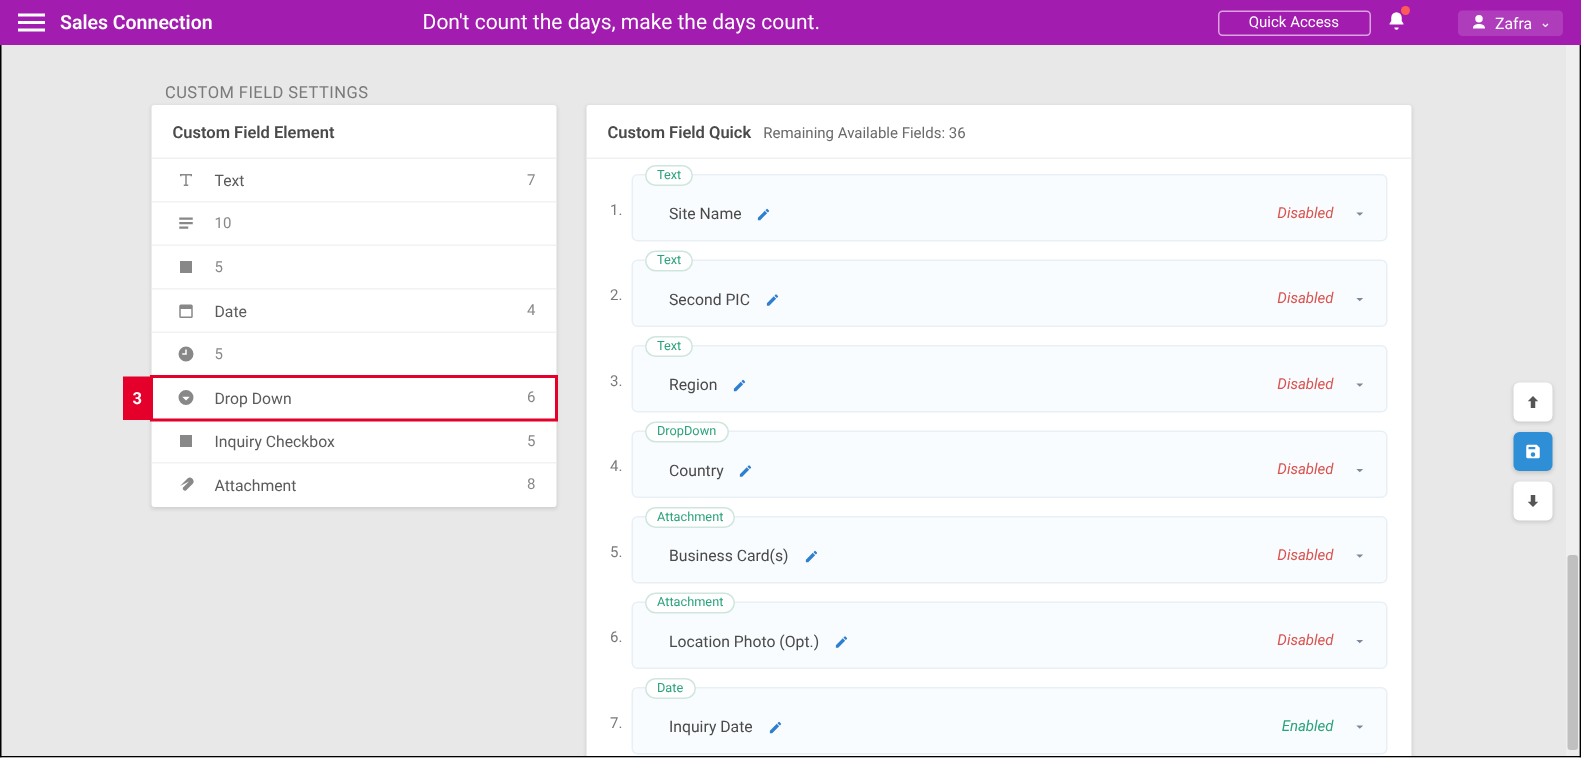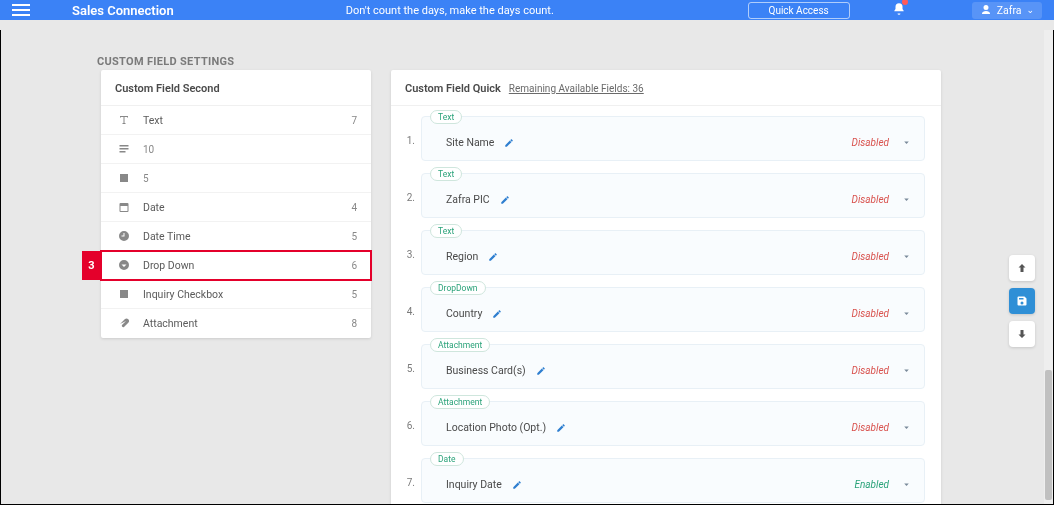--- a/index.html
+++ b/index.html
@@ -5,70 +5,68 @@
   * { box-sizing: border-box; margin: 0; padding: 0; }
   body {
     font-family: -apple-system, BlinkMacSystemFont, "Segoe UI", Roboto, Arial, sans-serif;
     background: #e8e8e8;
     width: 1054px;
     height: 505px;
     overflow: hidden;
     position: relative;
   }
   .topbar {
-    height: 20px;
-    background: #3b82f6;
+    height: 30px;
+    background: #a21caf;
     display: flex;
     align-items: center;
     padding: 0 12px;
     color: #fff;
-    gap: 32px;
   }
   .menu-icon { width:18px; display:flex; flex-direction:column; gap:3px; cursor:pointer; }
   .menu-icon span { display:block; height:2px; background:#fff; }
   .brand { font-weight:600; font-size:13px; margin-left:10px; }
-  .tagline { font-size:11px; margin-left:140px; }
+  .tagline { font-size:14px; margin-left:140px; }
   .spacer { flex:1; }
   .quick-access {
     font-size:10px; border:1px solid rgba(255,255,255,0.6); padding:2px 20px;
     border-radius:3px; cursor:pointer;
   }
   .bell-icon { margin:0 10px; position:relative; }
   .bell-icon svg { width:14px; height:14px; fill:#fff; }
   .bell-dot { position:absolute; top:-2px; right:-2px; width:6px; height:6px; border-radius:50%; background:#ff5a5a; }
   .user-chip {
     display:flex; align-items:center; gap:5px; background:rgba(255,255,255,0.15);
     padding:2px 8px; border-radius:3px; font-size:10.5px; cursor:pointer;margin-left:24px;
   }
   .user-chip svg.av { width:12px; height:12px; fill:#fff; }
   .user-chip .chev { font-size:9px; }
 
   .page-body { position:absolute; top:30px; left:0; right:0; bottom:0; overflow:hidden; border:1px solid #000; border-top:none; }
   .scroll-fake { position:absolute; right:0; top:0; bottom:0; width:9px; background:#eee; }
   .scroll-fake .thumb { position:absolute; left:1px; right:1px; top:340px; height:130px; background:#c0c0c0; border-radius:2px; }
 
   .page-title {
-    position:absolute; left:96px; top:25px; font-size:11px; color:#7a7a7a;
+    position:absolute; left:109px; top:25px; font-size:11px; color:#7a7a7a;
     letter-spacing:0.3px;
-    font-weight:bold;
   }
 
   .panel {
     position:absolute; background:#fff; border-radius:2px;
     box-shadow:0 1px 3px rgba(0,0,0,0.12);
   }
   .panel.elements { left:100px; top:40px; width:270px; }
   .panel.view { left:390px; top:40px; width:550px; height:440px; }
 
   .panel-header {
     padding:12px 14px 10px; font-size:11px; font-weight:600; color:#4a4a4a;
     border-bottom:1px solid #f0f0f0;
   }
   .view-header { display:flex; gap:8px; align-items:baseline; }
-  .remain-link { font-size:10px; color:#6a6a6a; text-decoration:underline; cursor:pointer; font-weight:400; }
+  .remain-link { font-size:10px; color:#6a6a6a; cursor:pointer; font-weight:400; }
 
   .elem-row {
     display:flex; align-items:center; height:29px; padding:0 14px;
     font-size:10.5px; color:#5b5b5b; border-bottom:1px solid #f2f2f2; cursor:pointer;
     position:relative;
   }
   .elem-row:last-child { border-bottom:none; }
   .elem-row .icon { width:18px; display:flex; justify-content:center; margin-right:10px; color:#888; }
   .elem-row .icon svg { width:12px; height:12px; fill:#888; }
   .elem-row .label { flex:1; }
@@ -138,21 +136,21 @@
       </svg>
     <span>Zafra</span>
     <span class="chev">⌄</span>
   </div>
 </div>
 
 <div class="page-body">
   <div class="page-title">CUSTOM FIELD SETTINGS</div>
 
   <div class="panel elements">
-    <div class="panel-header">Custom Field Second</div>
+    <div class="panel-header">Custom Field Element</div>
     <div id="elem-list">
         <div class="elem-row">
           <span class="icon">
             <svg viewBox="0 0 24 24">
               <path d="M4 4h16v3h-2V6h-5v12h2v2H9v-2h2V6H6v1H4z"></path>
             </svg>
           </span>
           <span class="label">Text</span>
           <span class="count">7</span>
         </div>
@@ -180,21 +178,20 @@
           </span>
           <span class="label">Date</span>
           <span class="count">4</span>
         </div>
         <div class="elem-row">
           <span class="icon">
             <svg viewBox="0 0 24 24">
               <path d="M12 2a10 10 0 1 0 10 10A10 10 0 0 0 12 2zm1 11H7v-2h4V6h2z"></path>
             </svg>
           </span>
-          <span class="label">Date Time</span>
           <span class="count">5</span>
         </div>
         <div class="elem-row highlight">
           <div class="step-badge">3</div>
           <span class="icon">
             <svg viewBox="0 0 24 24">
               <path d="M12 2a10 10 0 1 0 10 10A10 10 0 0 0 12 2zm0 14l-5-5h10z"></path>
             </svg>
           </span>
           <span class="label">Drop Down</span>
@@ -239,21 +236,21 @@
             <span class="status disabled">Disabled</span>
             <span class="expand"><svg viewBox="0 0 24 24">
                 <path d="M7 10l5 5 5-5z"></path>
               </svg></span>
           </div>
         </div>
         <div class="field-row">
           <div class="field-num">2.</div>
           <div class="field-card">
             <div class="type-tag">Text</div>
-            <span class="field-name">Zafra PIC</span>
+            <span class="field-name">Second PIC</span>
             <span class="edit-icon"><svg viewBox="0 0 24 24">
                 <path d="M3 17.25V21h3.75L17.81 9.94l-3.75-3.75zM20.71 7.04a1 1 0 0 0 0-1.41l-2.34-2.34a1 1 0 0 0-1.41 0l-1.83 1.83 3.75 3.75z"></path>
               </svg></span>
             <span class="gap"></span>
             <span class="status disabled">Disabled</span>
             <span class="expand"><svg viewBox="0 0 24 24">
                 <path d="M7 10l5 5 5-5z"></path>
               </svg></span>
           </div>
         </div>

